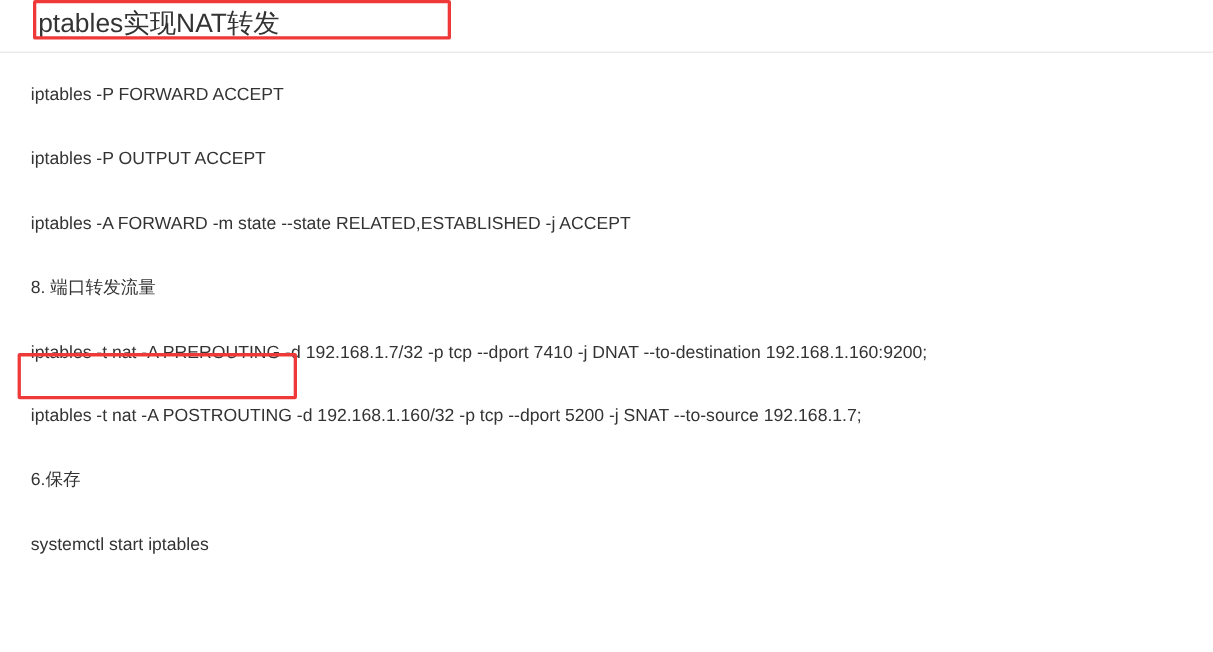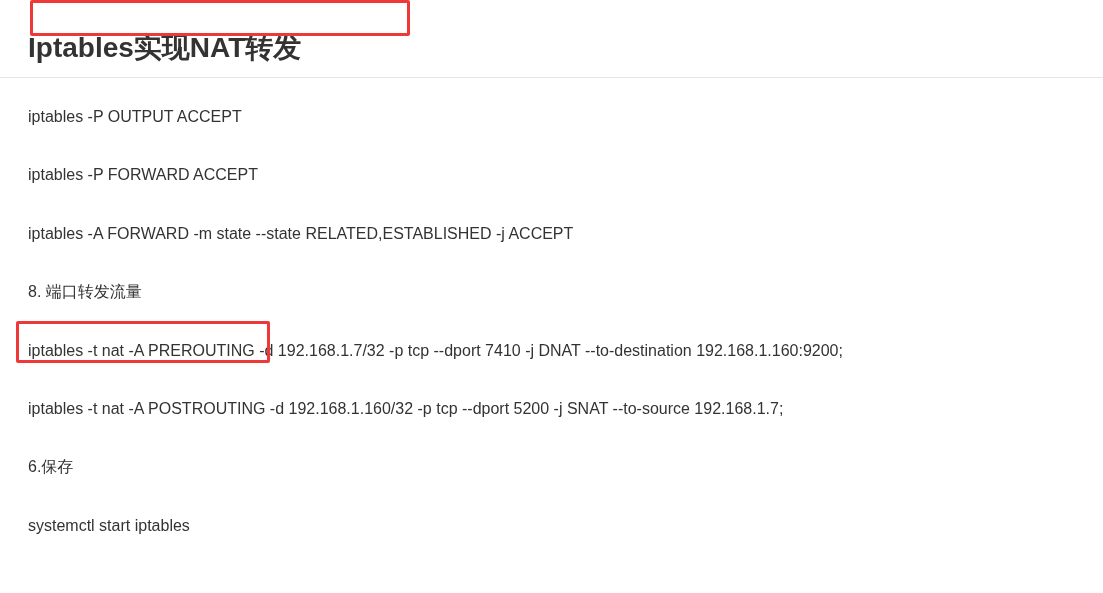--- a/index.html
+++ b/index.html
@@ -10,24 +10,23 @@
       height: 593px;
       overflow: hidden;
       position: relative;
     }
     .header-bar {
       width: 100%;
       padding: 5px 0 10px 28px;
       border-bottom: 1px solid #e5e5e5;
     }
     .title {
-      font-size: 28px;
-      font-weight: bold;
+      font-size: 24px;
+      font-weight: normal;
       color: #333333;
-      margin-top: 24px;
     }
     .content {
       padding: 28px 28px 0 28px;
     }
     .line {
       font-size: 16px;
       color: #333333;
       line-height: 1.4;
       margin-bottom: 36px;
     }
@@ -53,22 +52,22 @@
     }
   </style>
 </head>
 <body>
 
 <div class="header-bar">
   <h1 class="title">Iptables实现NAT转发</h1>
 </div>
 
 <div class="content">
+  <p class="line">iptables -P FORWARD ACCEPT</p>
   <p class="line">iptables -P OUTPUT ACCEPT</p>
-  <p class="line">iptables -P FORWARD ACCEPT</p>
   <p class="line">iptables -A FORWARD -m state --state RELATED,ESTABLISHED -j ACCEPT</p>
   <p class="line">8. 端口转发流量</p>
   <p class="line">iptables -t nat -A PREROUTING -d 192.168.1.7/32 -p tcp --dport 7410 -j DNAT --to-destination 192.168.1.160:9200;</p>
   <p class="line">iptables -t nat -A POSTROUTING -d 192.168.1.160/32 -p tcp --dport 5200 -j SNAT --to-source 192.168.1.7;</p>
   <p class="line">6.保存</p>
   <p class="line">systemctl start iptables</p>
 </div>
 
 <div class="highlight-title"></div>
 <div class="highlight-section5"></div>

